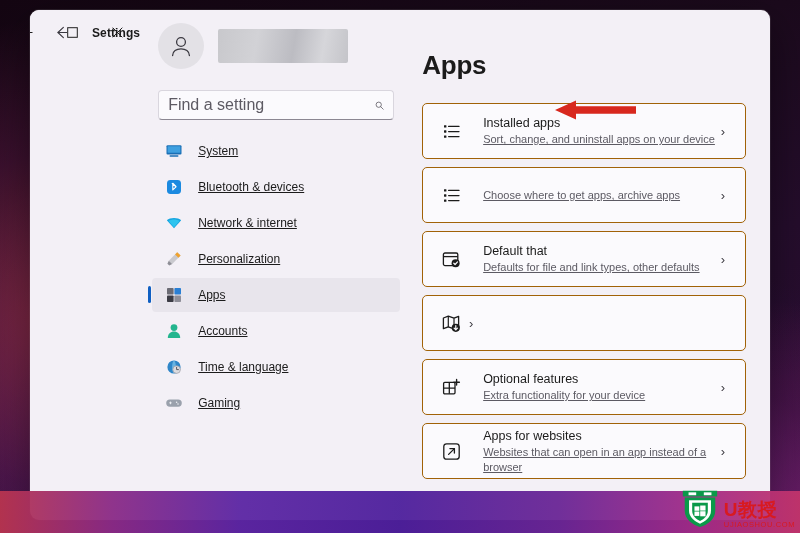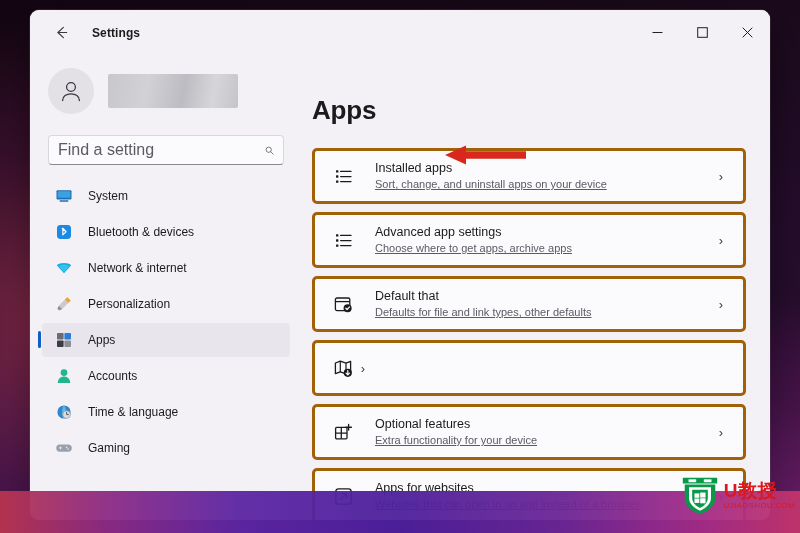--- a/index.html
+++ b/index.html
@@ -39,21 +39,21 @@
     position: absolute;
     left: 30px;
     top: 10px;
     width: 740px;
     height: 510px;
     background: #f3f0f6;
     border-radius: 9px 9px 9px 9px;
     box-shadow: 0 14px 42px rgba(0,0,0,0.45), 0 0 0 1px rgba(255,255,255,0.10);
     overflow: hidden;
     display: flex;
-    flex-direction: column;
+    flex-direction: row;
   }
 
   
   #titlebar {
     height: 45px;
     flex: 0 0 45px;
     display: flex;
     align-items: center;
     background: #f3f0f6;
     position: relative;
@@ -171,41 +171,42 @@
   }
   .nav-icon {
     width: 20px; height: 20px;
     flex: 0 0 20px;
     display: flex; align-items: center; justify-content: center;
   }
   .nav-label {
     margin-left: 14px;
     font-size: 12px;
     color: #1b1b1b;
+    text-decoration: underline;
   }
 
   
   #main {
     flex: 1 1 auto;
     min-width: 0;
     padding: 40px 24px 0 10px;
     overflow: hidden;
     position: relative;
   }
   #page-title {
     font-size: 26px;
     font-weight: bold;
     color: #1b1b1b;
     margin-bottom: 22px;
     letter-spacing: -0.2px;
   }
   .card {
     height: 56px;
     background: #fbfafd;
-    border: 3px solid #a16207;
+    border: 1px solid #a16207;
     border-radius: 5px;
     margin-bottom: 8px;
     display: flex;
     align-items: center;
     padding: 0 14px 0 16px;
     cursor: pointer;
   }
   .card-icon {
     width: 24px; height: 24px;
     flex: 0 0 24px;
@@ -243,24 +244,24 @@
     top: 89px;
     width: 82px;
     height: 22px;
     pointer-events: none;
   }
 
   
   #watermark {
     position: absolute;
     right: 5px;
-    bottom: 16px;
+    bottom: 4px;
     height: 44px;
     display: flex;
-    align-items: center;
+    align-items: flex-end;
     z-index: 40;
   }
   .wm-shield { width: 42px; height: 42px; }
   .wm-text-block { margin-left: 3px; }
   .wm-main {
     font-size: 19px;
     font-weight: bold;
     color: #d81a20;
     line-height: 20px;
     letter-spacing: 0.5px;
@@ -448,21 +449,20 @@
         <div class="card">
           <span class="card-icon">
             <svg width="21" height="21" viewBox="0 0 21 21" fill="none">
               <rect x="3" y="4.2" width="2.4" height="2.4" rx="0.4" fill="#1b1b1b"></rect>
               <rect x="3" y="9.3" width="2.4" height="2.4" rx="0.4" fill="#1b1b1b"></rect>
               <rect x="3" y="14.4" width="2.4" height="2.4" rx="0.4" fill="#1b1b1b"></rect>
               <path d="M7.6 5.4 H18 M7.6 10.5 H18 M7.6 15.6 H18" stroke="#1b1b1b" stroke-width="1.25" stroke-linecap="round"></path>
             </svg>
           </span>
           <div class="card-text">
-            <div class="card-title">Advanced app settings</div>
             <div class="card-sub">Choose where to get apps, archive apps</div>
           </div>
           <span class="chevron">›</span>
         </div>
 
         <div class="card">
           <span class="card-icon">
             <svg width="21" height="21" viewBox="0 0 21 21" fill="none">
               <rect x="2.4" y="4.0" width="14.4" height="12.6" rx="1.6" stroke="#1b1b1b" stroke-width="1.3"></rect>
               <path d="M2.4 7.6 H16.8" stroke="#1b1b1b" stroke-width="1.3"></path>

